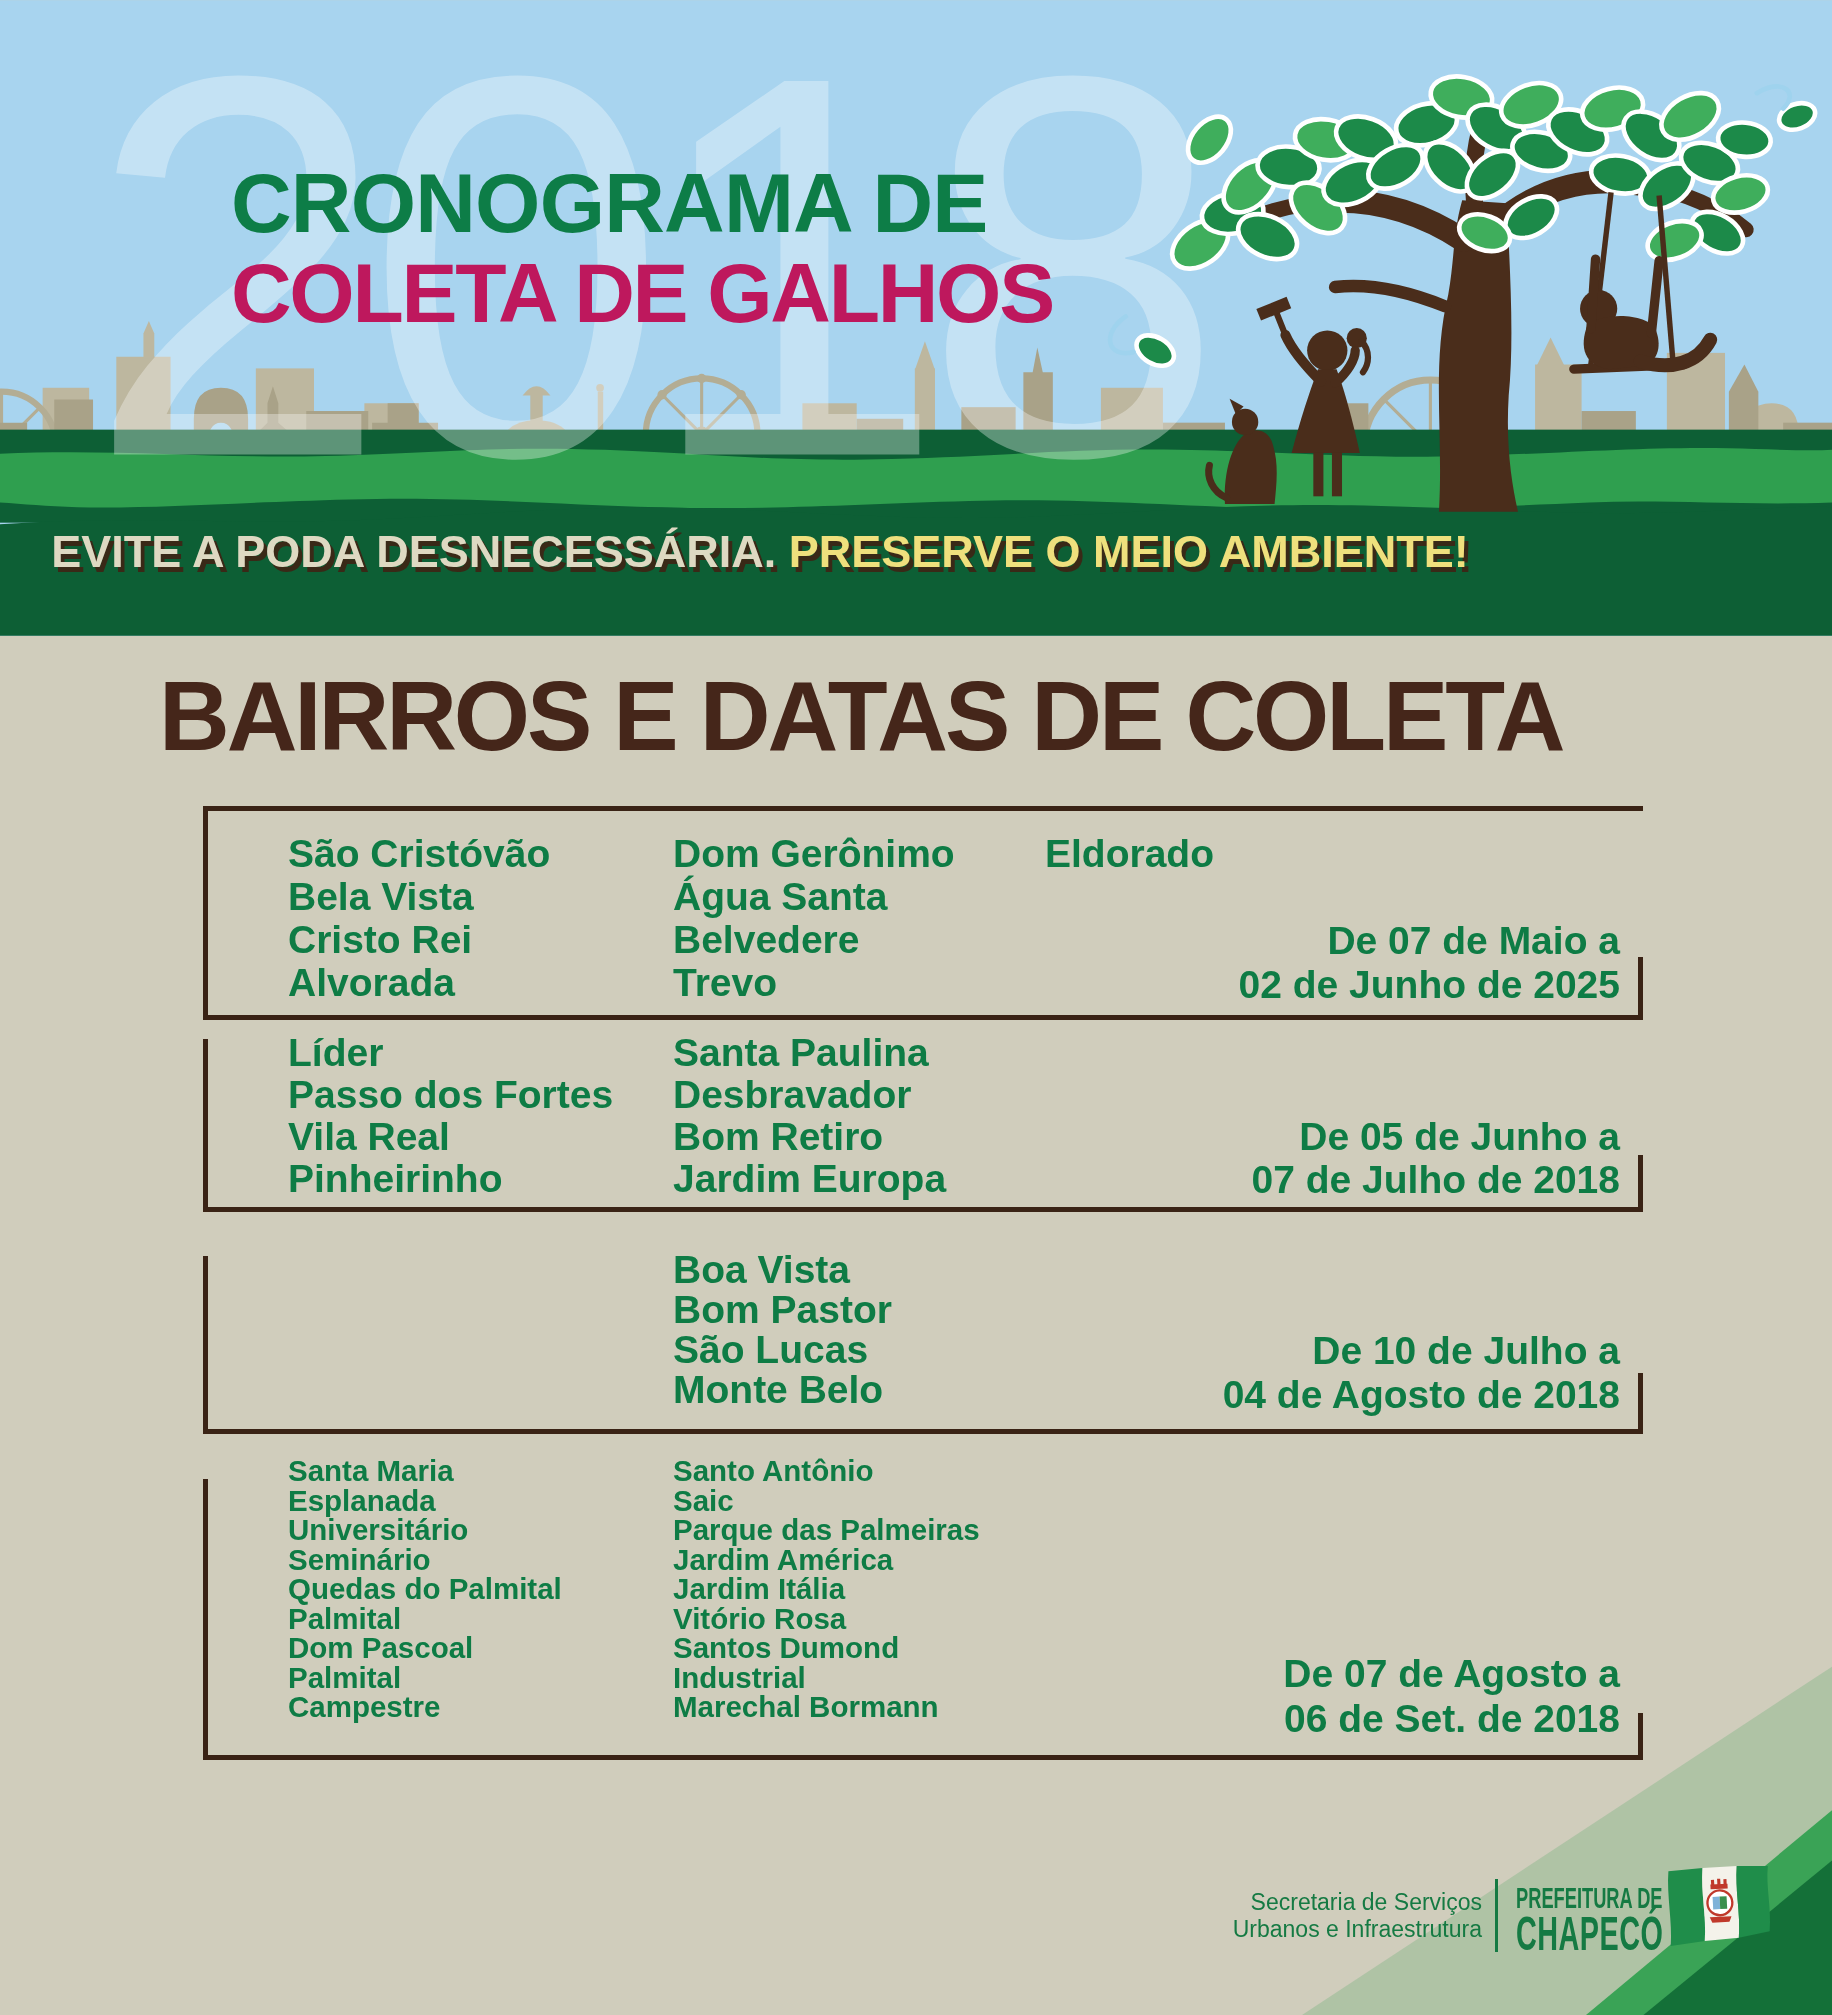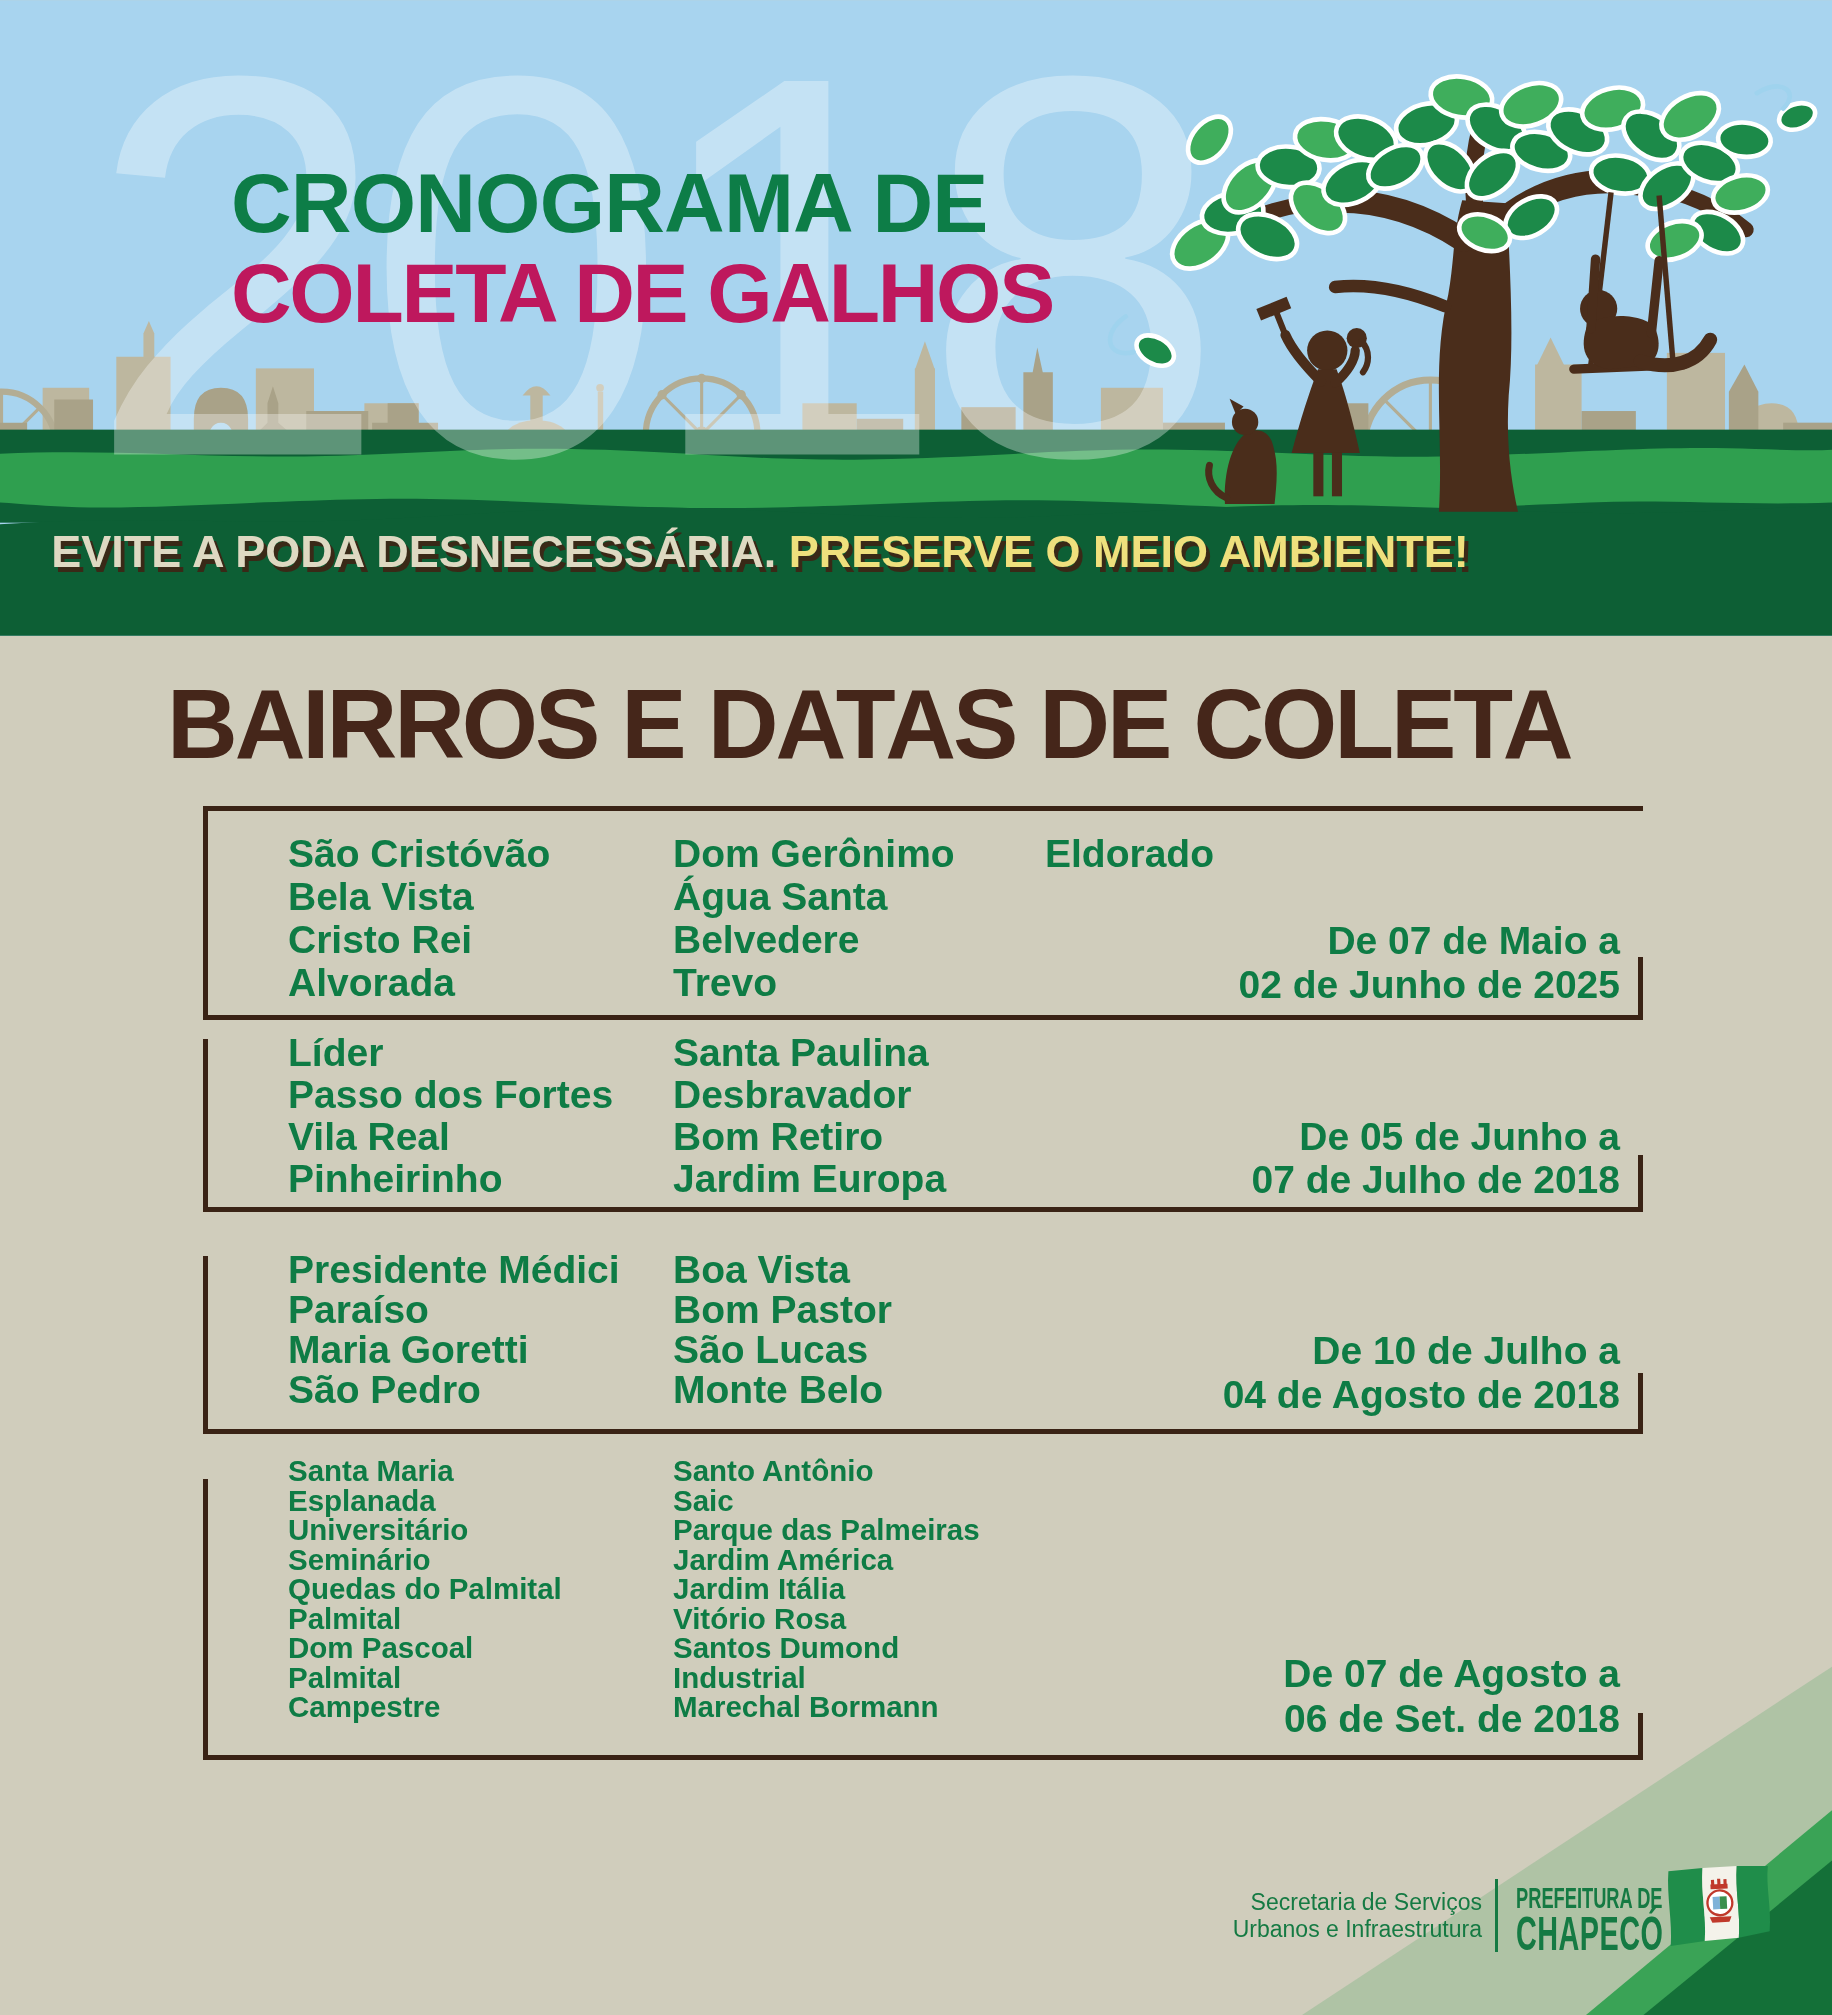--- a/index.html
+++ b/index.html
@@ -12,21 +12,21 @@
   .ht1{font-size:84px;font-weight:800;color:#0d7d47;letter-spacing:-0.8px;white-space:nowrap;}
   .ht2{font-size:84px;font-weight:800;color:#be185d;letter-spacing:-2.3px;margin-top:6.2px;white-space:nowrap;}
   .banner-text{
     position:absolute;left:0;top:526px;width:1520px;text-align:center;z-index:2;
     font-size:45px;font-weight:800;letter-spacing:0;white-space:nowrap;
     text-shadow:3.9px 4.7px 0 rgba(62,36,20,0.9);
   }
   .banner-normal{color:#ded9c2;}
   .banner-highlight{color:#efe07d;}
   .section-title{
-    position:absolute;left:155px;top:656px;z-index:2;margin:12px;
+    position:absolute;left:155px;top:656px;z-index:2;margin:4px;
     font-size:98px;font-weight:800;letter-spacing:-3.1px;color:#45261a;white-space:nowrap;
   }
   .group{position:absolute;left:203px;width:1440px;z-index:2;}
   .b{position:absolute;background:#3a2315;}
   .b-top{left:0;right:0;top:0;height:5.4px;}
   .b-bottom{left:0;right:0;bottom:0;height:5.4px;}
   .b-left{left:0;width:5.4px;}
   .b-right{right:0;width:5.4px;bottom:0;}
   .col{
     position:absolute;font-size:39px;font-weight:700;color:#0e7c45;
@@ -309,26 +309,20 @@
       <span>Jardim Europa</span>
     </div>
     <div class="date-line" style="top:87px;">De 05 de Junho a</div>
     <div class="date-line" style="top:130px;">07 de Julho de 2018</div>
   </div>
 
   <div class="group g3" style="top:1247px;height:187px;">
     <div class="b b-left" style="top:9.3px;bottom:0;"></div>
     <div class="b b-bottom"></div>
     <div class="b b-right" style="height:61px;"></div>
-    <div class="col" style="left:85px;top:3.1px;">
-      <span>Presidente Médici</span>
-      <span>Paraíso</span>
-      <span>Maria Goretti</span>
-      <span>São Pedro</span>
-    </div>
     <div class="col" style="left:470px;top:3.1px;">
       <span>Boa Vista</span>
       <span>Bom Pastor</span>
       <span>São Lucas</span>
       <span>Monte Belo</span>
     </div>
     <div class="date-line" style="top:82px;">De 10 de Julho a</div>
     <div class="date-line" style="top:126px;">04 de Agosto de 2018</div>
   </div>
 

